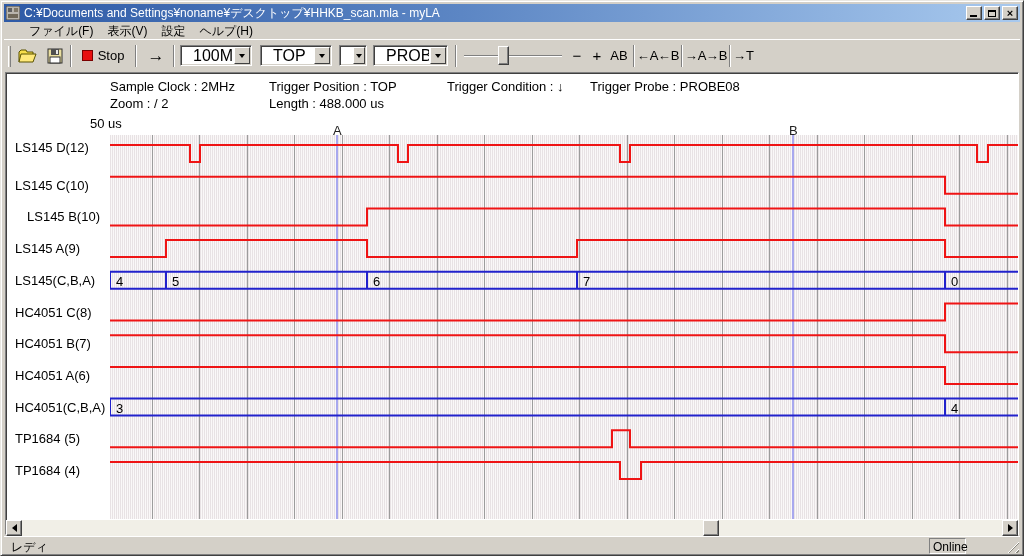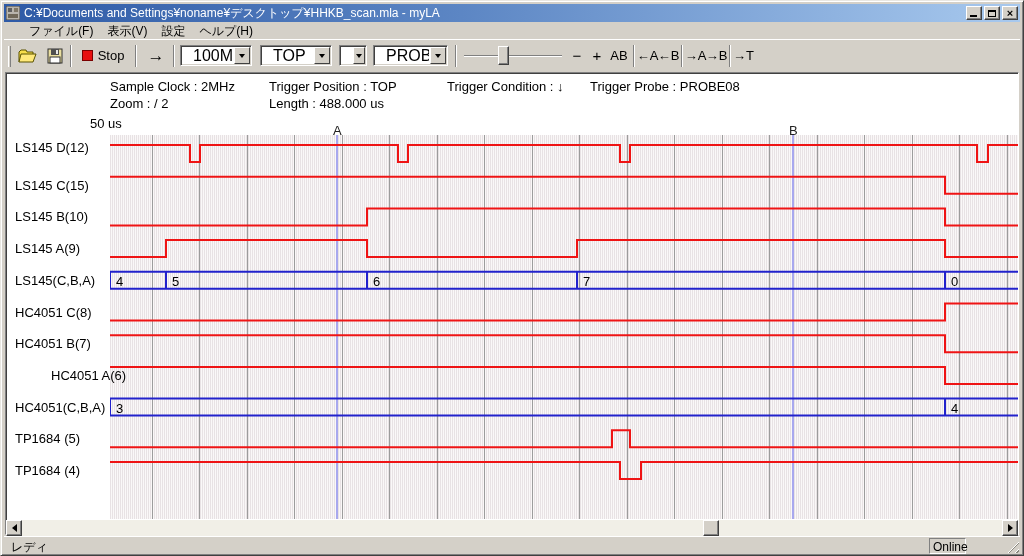--- a/index.html
+++ b/index.html
@@ -258,27 +258,27 @@
           <span class="tri"></span>
         </span>
       <span class="sthumb"></span>
       <span class="sarrow right">
           <span class="tri"></span>
         </span>
     </div>
   <div class="marker-label" style="left: 327px;">A</div>
       <div class="marker-label" style="left: 783px;">B</div>
       <div class="channel-label" style="top: 67px;">LS145 D(12)</div>
-      <div class="channel-label" style="top: 104.7px;">LS145 C(15)</div>
-      <div class="channel-label" style="top: 136.4px;">LS145 B(10)</div>
+      <div class="channel-label" style="top: 104.7px;">LS145 C(10)</div>
+      <div class="channel-label" style="top: 136.4px; margin-left: 12px;">LS145 B(10)</div>
       <div class="channel-label" style="top: 168.1px;">LS145 A(9)</div>
       <div class="channel-label" style="top: 199.8px;">LS145(C,B,A)</div>
       <div class="channel-label" style="top: 231.5px;">HC4051 C(8)</div>
       <div class="channel-label" style="top: 263.2px;">HC4051 B(7)</div>
-      <div class="channel-label" style="top: 294.9px; margin-left: 36px;">HC4051 A(6)</div>
+      <div class="channel-label" style="top: 294.9px;">HC4051 A(6)</div>
       <div class="channel-label" style="top: 326.6px;">HC4051(C,B,A)</div>
       <div class="channel-label" style="top: 358.3px;">TP1684 (5)</div>
       <div class="channel-label" style="top: 390px;">TP1684 (4)</div>
     </div>
 
   <div class="statusbar">
     <span class="ready">レディ</span>
     <span class="spanel online">Online</span>
     <span class="spanel mem">4MBit</span>
     <span class="grip"></span>

